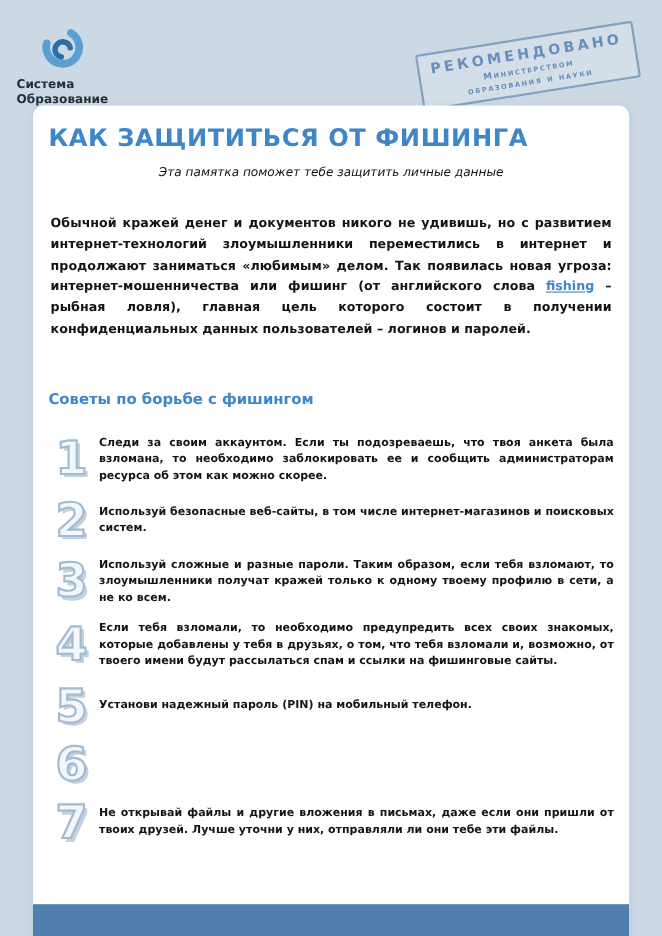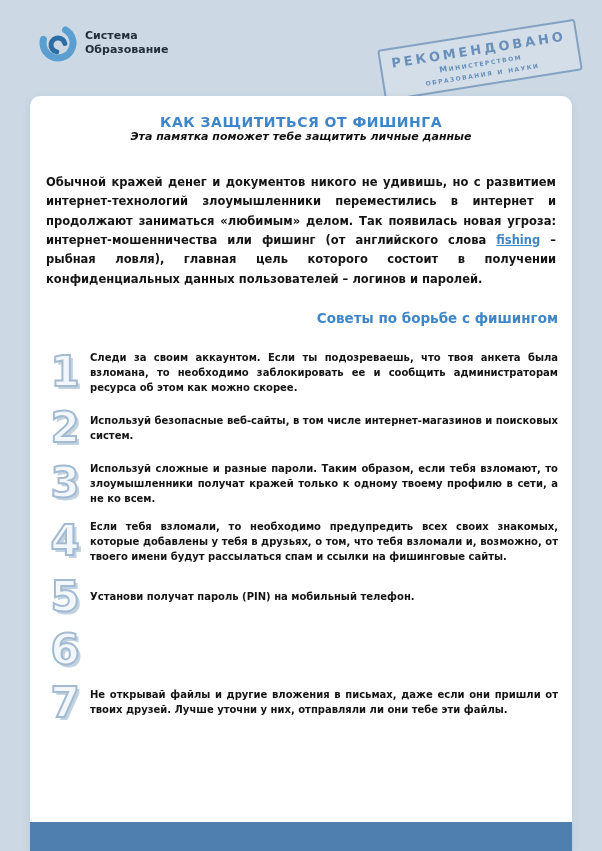--- a/index.html
+++ b/index.html
@@ -7,22 +7,22 @@
   body {
     font-family:"DejaVu Sans", "Liberation Sans", sans-serif;
     background:#ccd9e5;
     position:relative;
     overflow:hidden;
   }
   .page { position:absolute; inset:0; }
 
   
   .logo {
-    position:absolute; top:24px; left:39px;
-    display:flex; align-items:center; gap:8px;
+    position:absolute; top:24px; left:15px;
+    display:flex; align-items:center; gap:8px;flex-direction:column;
   }
   .logo-icon { width:38px; height:38px; display:block; }
   .logo-text { font-size:11px; font-weight:bold; color:#22303c; line-height:1.25; }
 
   
   .stamp {
     position:absolute; top:34px; right:22px;
     transform:rotate(-9deg);
     border:2px solid rgba(96,135,176,0.75);
     border-radius:3px;
@@ -45,48 +45,49 @@
     position:absolute; left:30px; top:96px;
     width:542px; height:755px;
     background:#ffffff;
     border-radius:10px 10px 0 0;
     box-shadow:0 2px 8px rgba(60,90,120,0.12);
     padding:18px 14px 0 14px;
     overflow:hidden;
   }
 
   .title {
-    text-align:center;
+    text-align:left;
     color:#3e86c8;
-    font-size:14px;
+    font-size:22px;
     font-weight:bold;
     letter-spacing:0.5px;
   }
   .subtitle {
     text-align:center;
     font-size:11px;
     font-style:italic;
-    font-weight:bold;
+    font-weight:normal;
     color:#111111;
+    margin-top:11px;
   }
 
   .intro {
     margin-top:30px;
     padding:0 2px;
     font-size:11.5px;
     line-height:1.68;
     text-align:justify;
     color:#141414;
     font-weight:bold;
   }
   .intro .hl { color:#3e86c8; font-weight:bold;text-decoration:underline; }
 
   .tips-heading {
-    margin-top:21px;
-    text-align:right;
+    margin-top:46px;
+    text-align:left;
     color:#3e86c8;
     font-size:13.5px;
     font-weight:bold;
   }
 
   .tips { margin-top:24px; padding:0 0 0 4px; }
   .tip {
     display:flex;
     align-items:center;
     gap:8px;
@@ -167,21 +168,21 @@
         <div class="tip-text">Используй сложные и разные пароли. Таким образом, если тебя взломают, то злоумышленники получат кражей только к одному твоему профилю в сети, а не ко всем.</div>
       </div>
 
       <div class="tip">
         <div class="tip-num">4</div>
         <div class="tip-text">Если тебя взломали, то необходимо предупредить всех своих знакомых, которые добавлены у тебя в друзьях, о том, что тебя взломали и, возможно, от твоего имени будут рассылаться спам и ссылки на фишинговые сайты.</div>
       </div>
 
       <div class="tip">
         <div class="tip-num">5</div>
-        <div class="tip-text">Установи получат пароль (PIN) на мобильный телефон.</div>
+        <div class="tip-text">Установи надежный пароль (PIN) на мобильный телефон.</div>
       </div>
 
       <div class="tip">
         <div class="tip-num">6</div>
       </div>
 
       <div class="tip">
         <div class="tip-num">7</div>
         <div class="tip-text">Не открывай файлы и другие вложения в письмах, даже если они пришли от твоих друзей. Лучше уточни у них, отправляли ли они тебе эти файлы.</div>
       </div>

